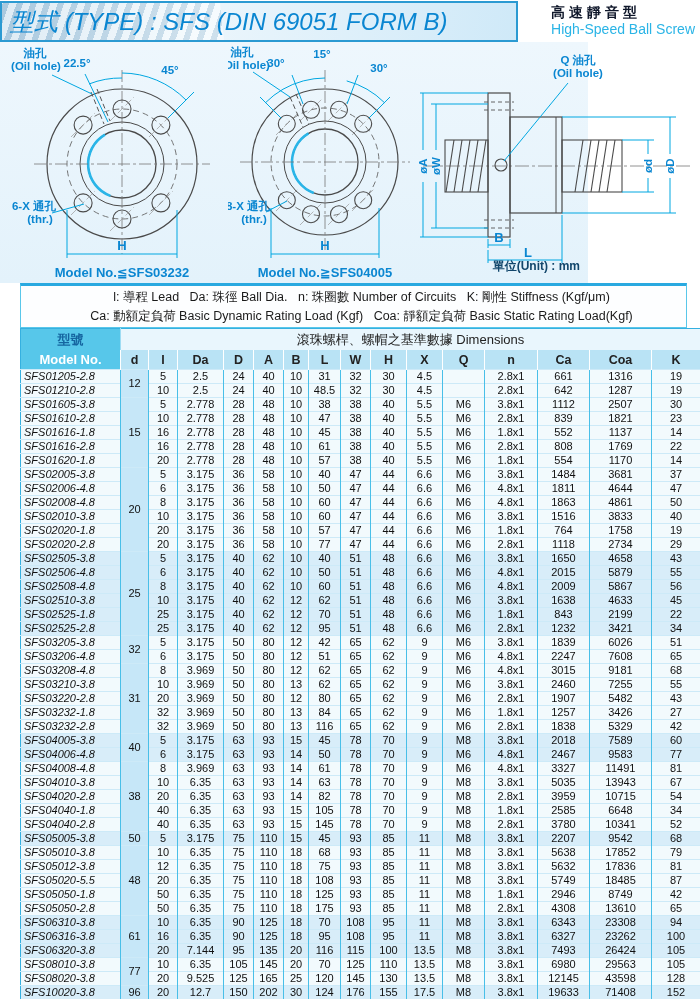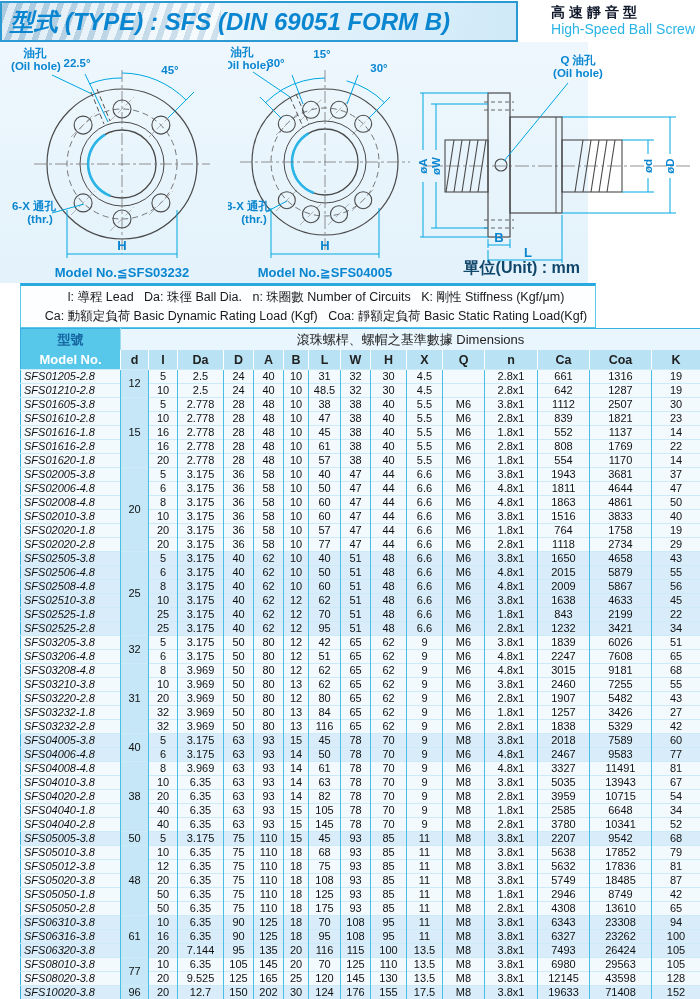--- a/index.html
+++ b/index.html
@@ -5,37 +5,37 @@
   html,body{margin:0;padding:0;width:700px;height:999px;overflow:hidden;background:#fff;
     font-family:"Liberation Sans","DejaVu Sans",sans-serif;}
   
   .page-header{position:relative;height:42px;width:700px;}
   .title-box{position:absolute;left:0;top:1px;width:514px;height:37px;border:2px solid #2b9ad2;
     background:linear-gradient(100deg,#b9d6e9 0%,#ecf6fc 38%,#cfe9f8 100%);overflow:hidden;
     display:flex;align-items:center;}
   .title-box::before{content:"";position:absolute;left:-20px;top:-20px;width:240px;height:90px;
     background:repeating-linear-gradient(115deg,rgba(120,160,190,.45) 0 6px,rgba(255,255,255,.95) 6px 13px);
     transform:rotate(-6deg);opacity:.55;}
-  .main-title{position:relative;z-index:1;font-size:24px;font-weight:bold;font-style:italic;
+  .main-title{position:relative;z-index:1;font-size:24px;font-weight:normal;font-style:italic;
     color:#0a86d1;white-space:nowrap;padding-left:8px;letter-spacing:0;}
   .hdr-right{position:absolute;right:5px;top:1px;text-align:left;}
   .hdr-right .cn{font-size:14px;font-weight:bold;color:#0f172a;letter-spacing:4px;line-height:22px;}
   .hdr-right .en{font-size:14px;color:#2ab4e6;line-height:12px;}
   
   .diagram-section{position:relative;width:588px;height:241px;
     background:linear-gradient(180deg,#eef7fd 0%,#e3f2fb 100%);}
   .diagram-section svg{position:absolute;top:0;}
   .svg-left{left:8px;}  .svg-mid{left:228px;}  .svg-side{left:418px;}
-  .unit-note{position:absolute;right:8px;top:216px;font-size:16px;font-weight:bold;color:#11466b;}
+  .unit-note{position:absolute;right:8px;top:216px;font-size:12px;font-weight:bold;color:#11466b;}
   .dline{stroke:#4a4a4a;fill:none;}
   .cyan{stroke:#00a7e1;fill:none;stroke-width:1;}
   .lbl{fill:#0a86d1;font-weight:bold;font-size:11.5px;}
   .lbl-big{fill:#0a86d1;font-weight:bold;font-size:13px;}
   
-  .legend-box{margin-left:20px;width:576px;box-sizing:border-box;border:1px solid #59c7ea;
+  .legend-box{margin-left:20px;width:667px;box-sizing:border-box;border:1px solid #59c7ea;
     border-top:3px solid #29a9e0;background:#fdfeff;text-align:center;padding:2px 0 1px 16px;}
   .legend-box div{font-size:12.5px;color:#1a1a1a;line-height:19px;white-space:pre;}
   
   table.spec{margin-left:20px;width:680px;border-collapse:collapse;table-layout:fixed;
     border:1px solid #35b0e0;}
   table.spec th,table.spec td{padding:0;overflow:hidden;white-space:nowrap;}
   .hrow1 th{height:21px;margin-left:16px;}
   .hrow2 th{height:19px;background:#b9e3f5;font-size:12.5px;font-weight:bold;color:#222;
     border-left:1px solid #fff;}
   th.model-hdr{background:#57c7ea;width:100px;vertical-align:middle;}
@@ -422,21 +422,21 @@
         <td>3.175</td>
         <td>36</td>
         <td>58</td>
         <td>10</td>
         <td>40</td>
         <td>47</td>
         <td>44</td>
         <td>6.6</td>
         <td>M6</td>
         <td>3.8x1</td>
-        <td>1943</td>
+        <td>1484</td>
         <td>3681</td>
         <td>37</td>
       </tr>
       <tr class="band-a">
         <td class="c-model">SFS02006-4.8</td>
         <td>6</td>
         <td>3.175</td>
         <td>36</td>
         <td>58</td>
         <td>10</td>
@@ -910,21 +910,21 @@
         <td>93</td>
         <td>85</td>
         <td>11</td>
         <td>M8</td>
         <td>3.8x1</td>
         <td>5632</td>
         <td>17836</td>
         <td>81</td>
       </tr>
       <tr class="band-a">
-        <td class="c-model">SFS05020-3.8</td>
+        <td class="c-model">SFS05020-5.5</td>
         <td>20</td>
         <td>6.35</td>
         <td>75</td>
         <td>110</td>
         <td>18</td>
         <td>108</td>
         <td>93</td>
         <td>85</td>
         <td>11</td>
         <td>M8</td>

